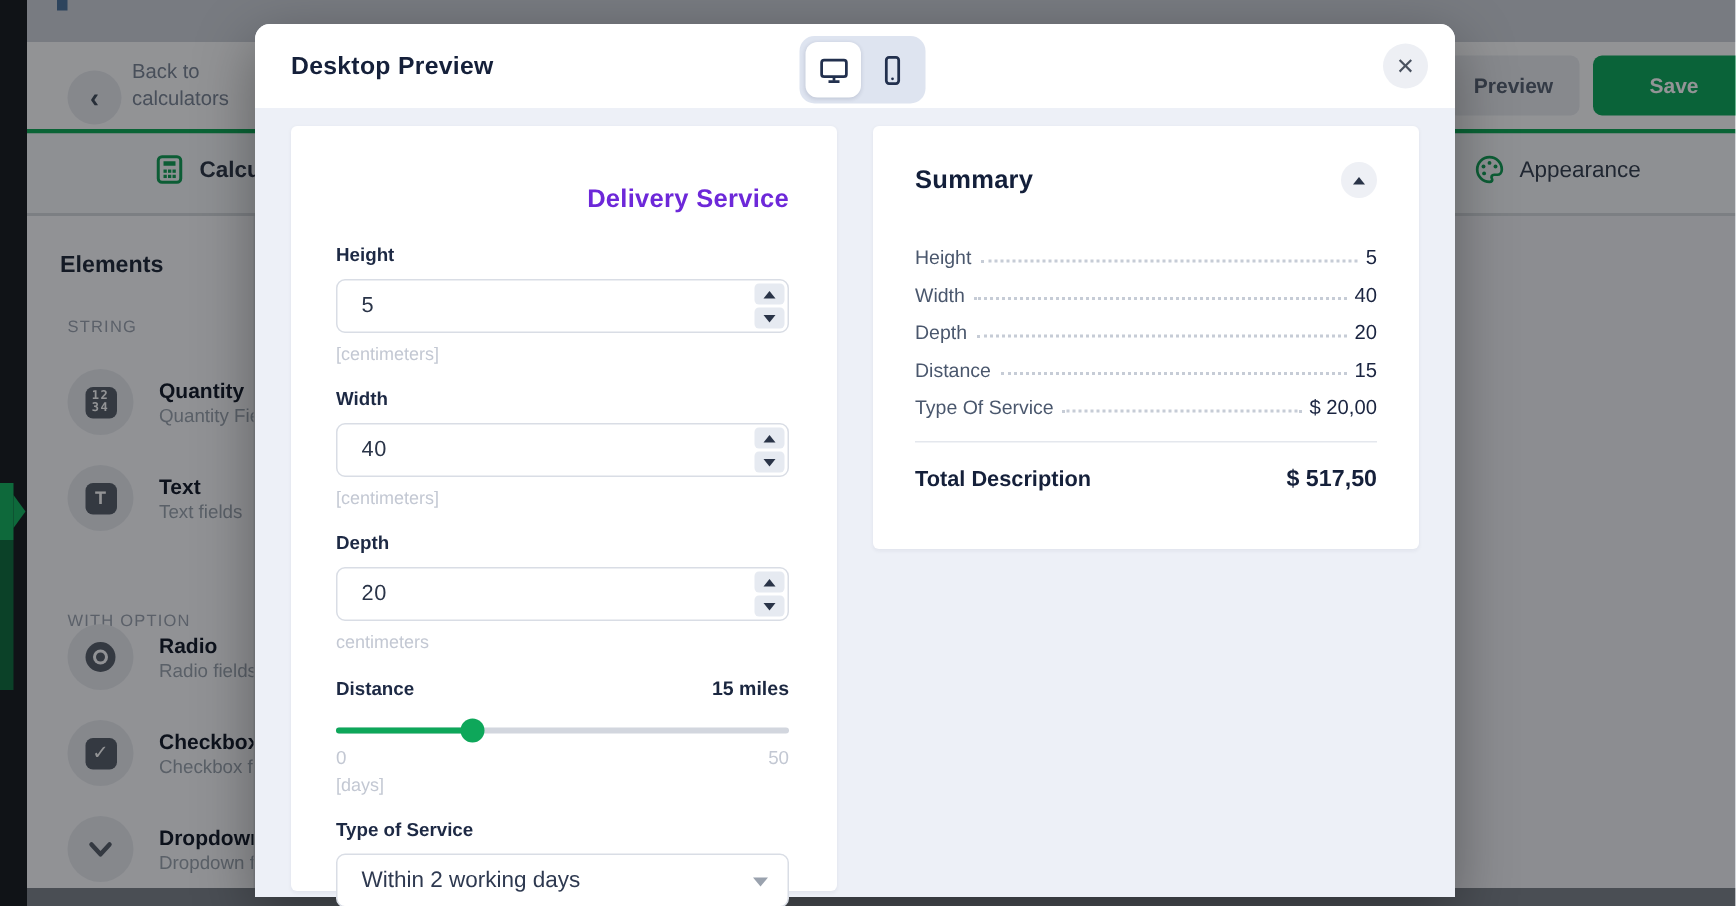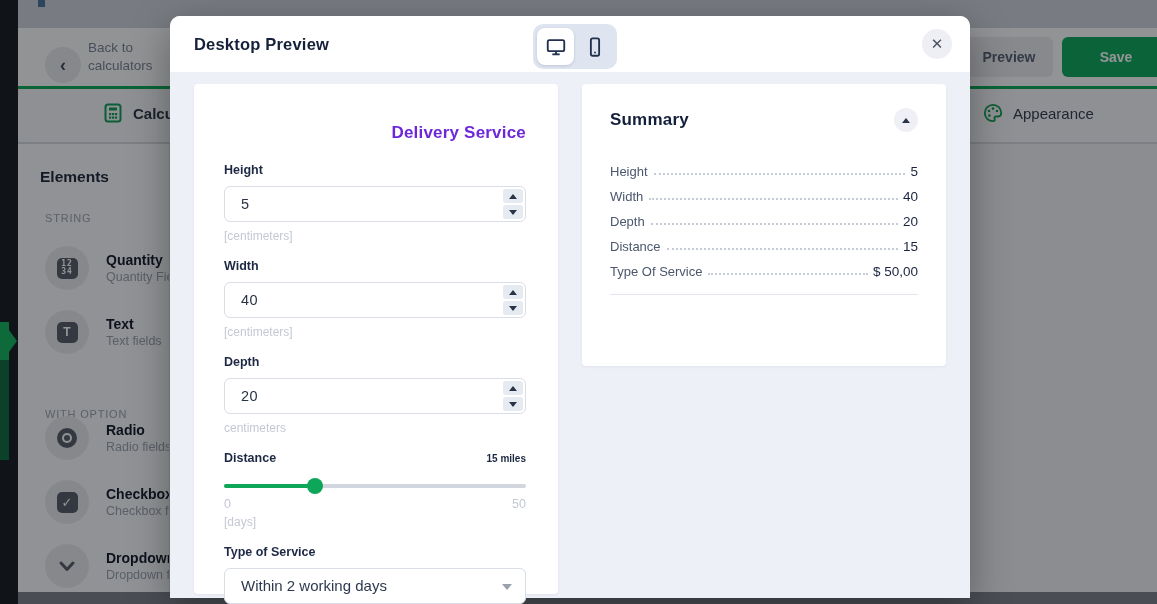--- a/index.html
+++ b/index.html
@@ -63,21 +63,21 @@
   .fgroup{margin-bottom:16px;}
   .flabel{font-size:12.5px;font-weight:bold;color:#1d2944;margin-bottom:9px;}
   .finput{position:relative;height:36px;border:1px solid #d9dde5;border-radius:6px;background:#fff;box-sizing:border-box;}
   .fvalue{position:absolute;left:16px;top:9px;font-size:14.5px;color:#2a3448;letter-spacing:.5px;}
   .spinner{position:absolute;right:2px;top:2px;bottom:2px;width:20px;display:flex;flex-direction:column;gap:2px;}
   .spin-btn{flex:1;background:#e6eaf1;border-radius:3px;display:flex;align-items:center;justify-content:center;}
   .tri-up{width:0;height:0;border-left:4px solid transparent;border-right:4px solid transparent;border-bottom:5px solid #2a3448;}
   .tri-down{width:0;height:0;border-left:4px solid transparent;border-right:4px solid transparent;border-top:5px solid #2a3448;}
   .fhint{font-size:12px;color:#c3c8d3;margin-top:7px;}
   .slider-head{display:flex;justify-content:space-between;align-items:baseline;margin-bottom:13px;}
-  .slider-val{font-size:10px;font-weight:bold;color:#1b2740;}
+  .slider-val{font-size:13px;font-weight:bold;color:#1b2740;}
   .slider-track-wrap{position:relative;height:16px;}
   .slider-track{position:absolute;left:0;right:0;top:6px;height:4px;border-radius:2px;background:#d2d6de;}
   .slider-fill{position:absolute;left:0;top:6px;height:4px;border-radius:2px;background:#0ea75a;width:30%;}
   .slider-thumb{position:absolute;top:0;left:calc(30% - 8px);width:16px;height:16px;border-radius:50%;background:#0ea75a;}
   .slider-minmax{display:flex;justify-content:space-between;font-size:12.5px;color:#c3c8d3;margin-top:3px;}
   .fselect{position:relative;height:36px;border:1px solid #d9dde5;border-radius:6px;background:#fff;box-sizing:border-box;}
   .fselect .sel-value{position:absolute;left:16px;top:8px;font-size:15px;color:#2e3950;}
   .sel-caret{position:absolute;right:13px;top:15px;width:0;height:0;border-left:5px solid transparent;border-right:5px solid transparent;border-top:6px solid #9aa2ae;}
   .summary-head{display:flex;justify-content:space-between;align-items:center;margin-bottom:22px;}
   .summary-title{font-size:17px;font-weight:bold;color:#131f3a;letter-spacing:.2px;}
@@ -352,18 +352,22 @@
       <span class="srow-value">20</span>
     </div>
     <div class="srow">
       <span class="srow-label">Distance</span>
       <span class="leader"></span>
       <span class="srow-value">15</span>
     </div>
     <div class="srow">
       <span class="srow-label">Type Of Service</span>
       <span class="leader"></span>
-      <span class="srow-value">$ 50,00</span>
+      <span class="srow-value">$ 20,00</span>
     </div>
 
     <div class="sdivider"></div>
+    <div class="total-row">
+      <span class="total-label">Total Description</span>
+      <span class="total-value">$ 517,50</span>
+    </div>
   </div>
 </div>
 
 </body></html>

